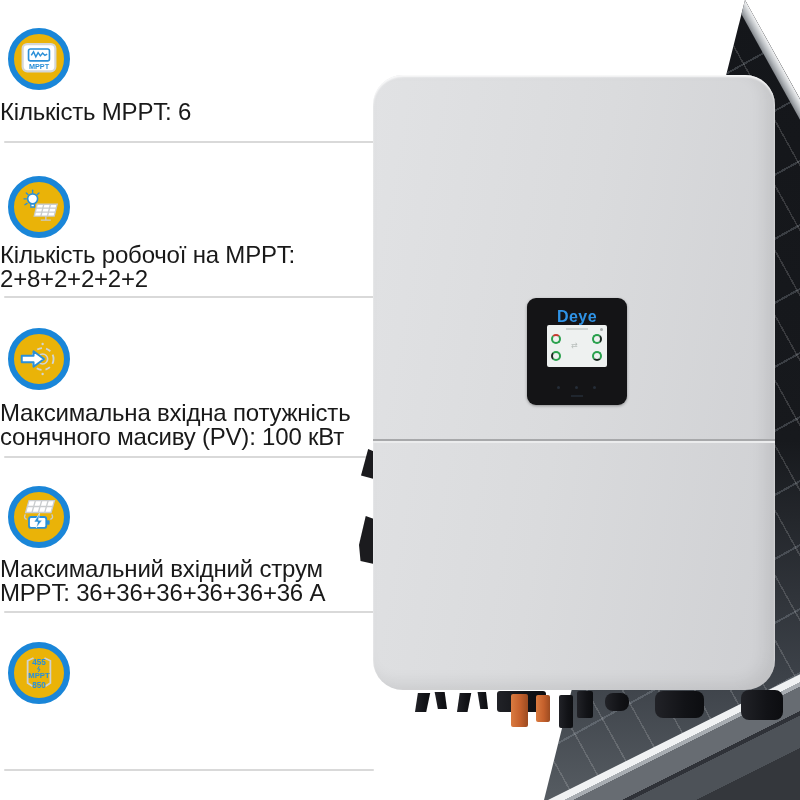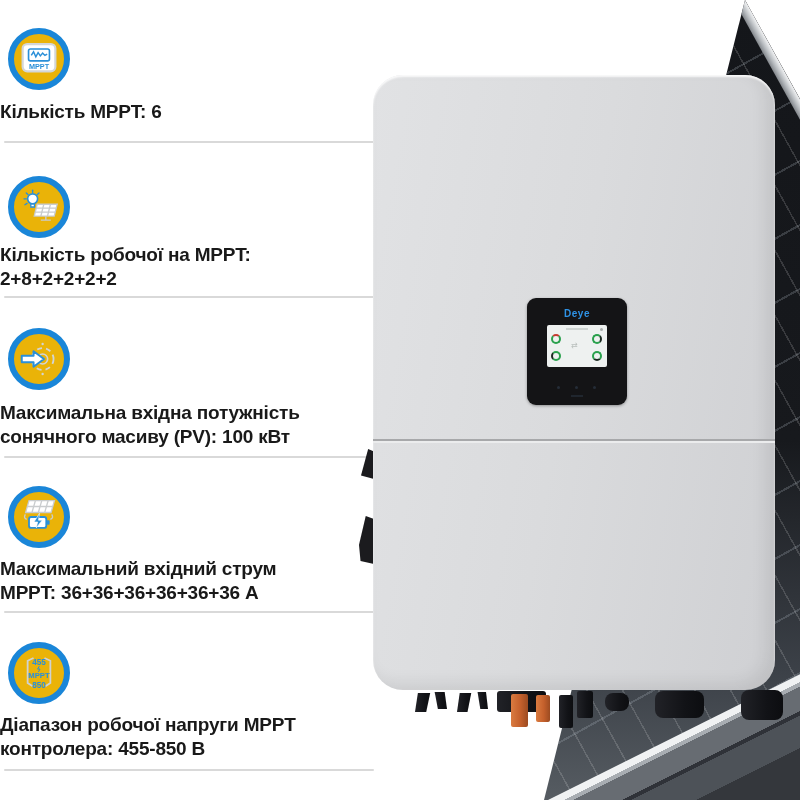--- a/index.html
+++ b/index.html
@@ -3,22 +3,22 @@
 <meta charset="utf-8">
 <style>
   html,body{margin:0;padding:0;}
   body{font-family:"Liberation Sans",sans-serif;background:#ffffff;}
   .stage{position:relative;width:800px;height:800px;background:#ffffff;overflow:hidden;}
 
   
   .feature{position:absolute;left:8px;width:368px;}
   .icon-ring{width:62px;height:62px;border-radius:50%;border:6px solid #1a86d8;
              box-sizing:border-box;background:#eab308;display:flex;align-items:center;justify-content:center;}
-  .feature-text{position:absolute;left:0;width:368px;font-size:19px;line-height:24px;
-                font-weight:700;color:#191919;letter-spacing:-0.2px;}
+  .feature-text{position:absolute;left:0;width:368px;font-size:24px;line-height:24px;
+                font-weight:400;color:#191919;letter-spacing:-0.2px;}
   .divider{position:absolute;left:4px;width:370px;height:2px;background:#d9d9d9;border-radius:1px;}
 
   
   .panel-clip{position:absolute;inset:0;z-index:1;
     clip-path:polygon(745px 0px,800px 99px,800px 800px,544px 800px);
     background-image:
       repeating-linear-gradient(61deg, rgba(255,255,255,0) 0 30px, rgba(255,255,255,0.15) 30px 31.5px),
       repeating-linear-gradient(-29deg, rgba(0,0,0,0) 0 54px, rgba(185,195,205,0.22) 54px 56px),
       linear-gradient(to bottom,#14161a 0%,#17191d 55%,#3c4148 84%,#565c62 100%);
   }
@@ -39,21 +39,21 @@
 
   .clip1{position:absolute;left:361px;top:449px;width:13px;height:30px;background:#1b1b1e;z-index:4;
     clip-path:polygon(55% 0,100% 8%,100% 100%,0 88%);}
   .clip2{position:absolute;left:359px;top:516px;width:15px;height:48px;background:#1b1b1e;z-index:4;
     clip-path:polygon(45% 0,100% 6%,100% 100%,10% 94%,0 60%);}
 
   
   .display{position:absolute;left:154px;top:223px;width:100px;height:107px;border-radius:9px;
     background:#141416;box-shadow:0 1px 3px rgba(0,0,0,0.35);}
   .deye-logo{position:absolute;top:10px;left:0;width:100%;text-align:center;color:#2f93e6;
-    font-size:10px;font-weight:700;letter-spacing:0.5px;}
+    font-size:16px;font-weight:700;letter-spacing:0.5px;}
   .screen{position:absolute;left:20px;top:27px;width:60px;height:42px;background:#eef1f0;border-radius:2px;}
   .screen-title{position:absolute;left:19px;top:3px;width:22px;height:2px;background:#cfd4d2;}
   .screen-dot{position:absolute;right:4px;top:3px;width:3px;height:3px;border-radius:50%;background:#a9aeac;}
   .gauge{position:absolute;width:10px;height:10px;border-radius:50%;border:2.5px solid #2aa14d;box-sizing:border-box;}
   .gauge.tl{left:4px;top:9px;border-top-color:#c63a2f;}
   .gauge.bl{left:4px;top:26px;border-left-color:#1d2a22;}
   .gauge.tr{left:45px;top:9px;border-right-color:#1d2a22;}
   .gauge.br{left:45px;top:26px;border-bottom-color:#1d2a22;}
   .flow-glyph{position:absolute;left:24px;top:16px;font-size:8px;color:#b9bfbc;}
   .touch-dot{position:absolute;width:3px;height:3px;border-radius:50%;background:#2c3746;opacity:.7;top:88px;}
@@ -206,19 +206,15 @@
       <svg width="40" height="40" viewBox="0 0 44 44">
         <polyline points="16,5.5 9.5,8.5 9.5,33 15,36.5" stroke="#cfd2d4" stroke-width="2" fill="none"></polyline>
         <polyline points="28,5.5 34.5,8.5 34.5,33 29,36.5" stroke="#cfd2d4" stroke-width="2" fill="none"></polyline>
         <text x="22" y="13.5" text-anchor="middle" font-size="9" font-weight="bold" fill="#2a8fd8">455</text>
         <path d="M22.3,14.5 l-1.8,3.2 l2.6,0 l-1.8,3.2" stroke="#2a8fd8" stroke-width="1.1" fill="none"></path>
         <text x="22" y="27" text-anchor="middle" font-size="8.5" font-weight="bold" fill="#2a8fd8">MPPT</text>
         <text x="22" y="38.5" text-anchor="middle" font-size="9" font-weight="bold" fill="#2a8fd8">850</text>
       </svg>
     </div>
   </div>
-  <div class="feature-text" style="top:713px;">
-    <div>Діапазон робочої напруги MPPT</div>
-    <div>контролера: 455-850 В</div>
-  </div>
   <div class="divider" style="top:769px;"></div>
 
 </div>
 
 </body></html>

